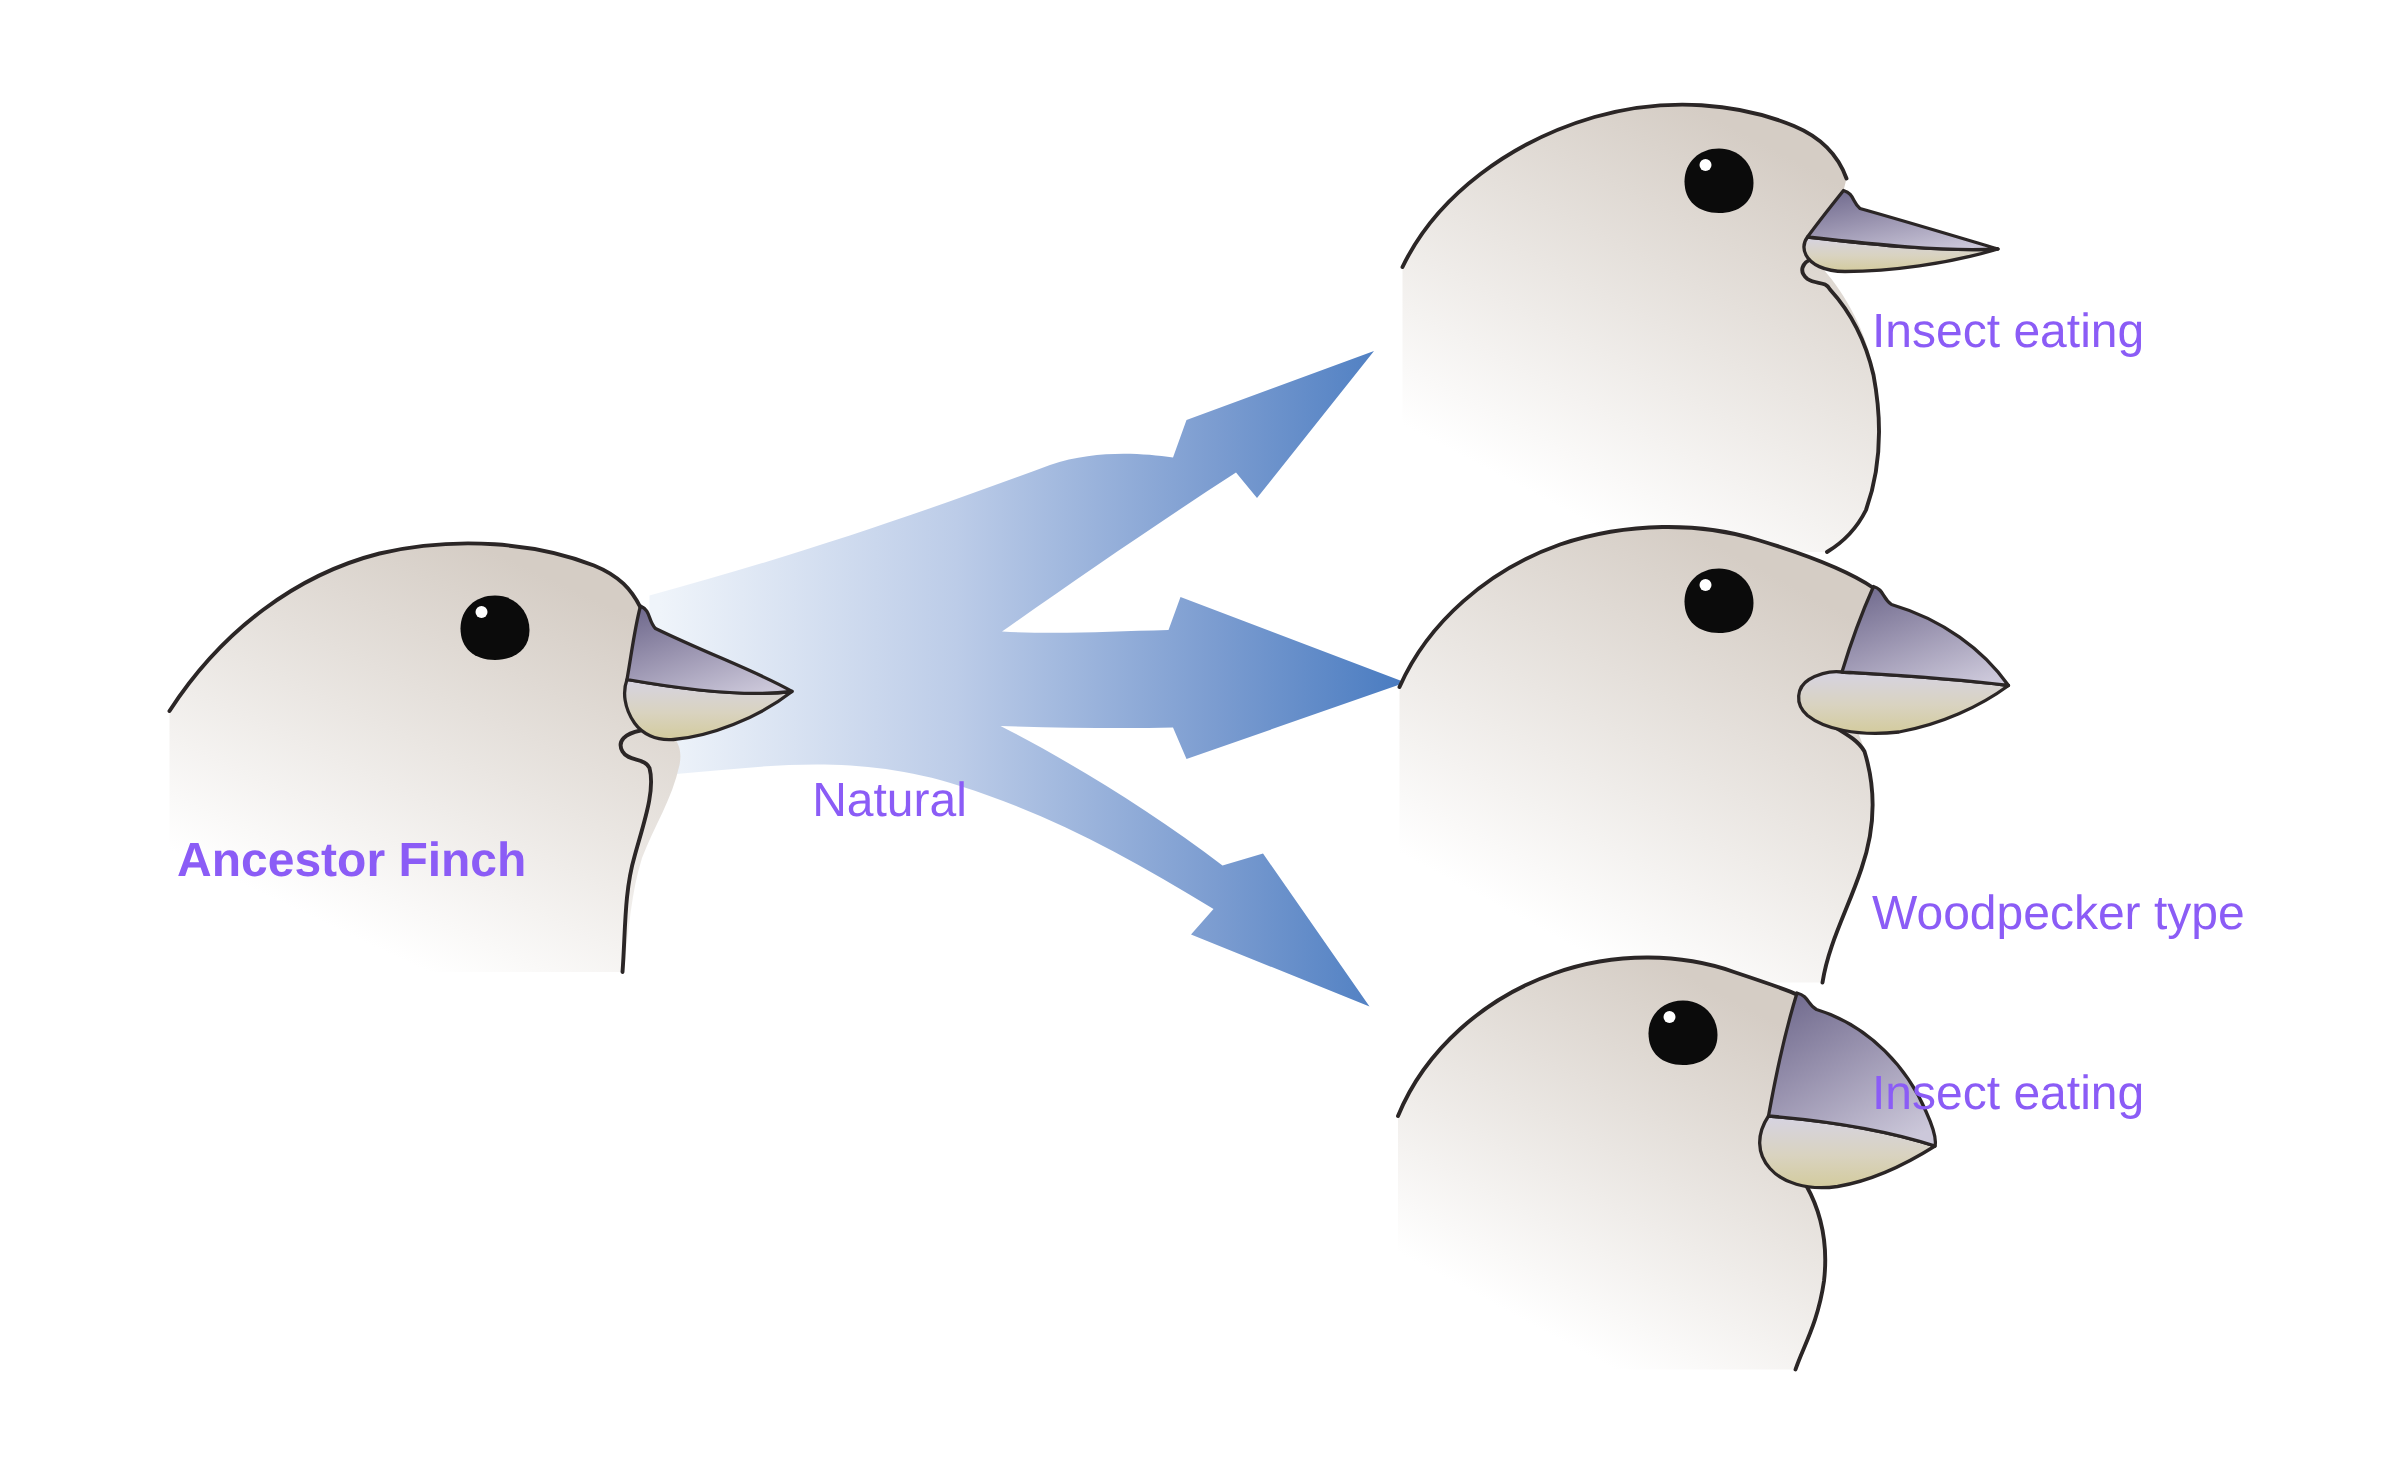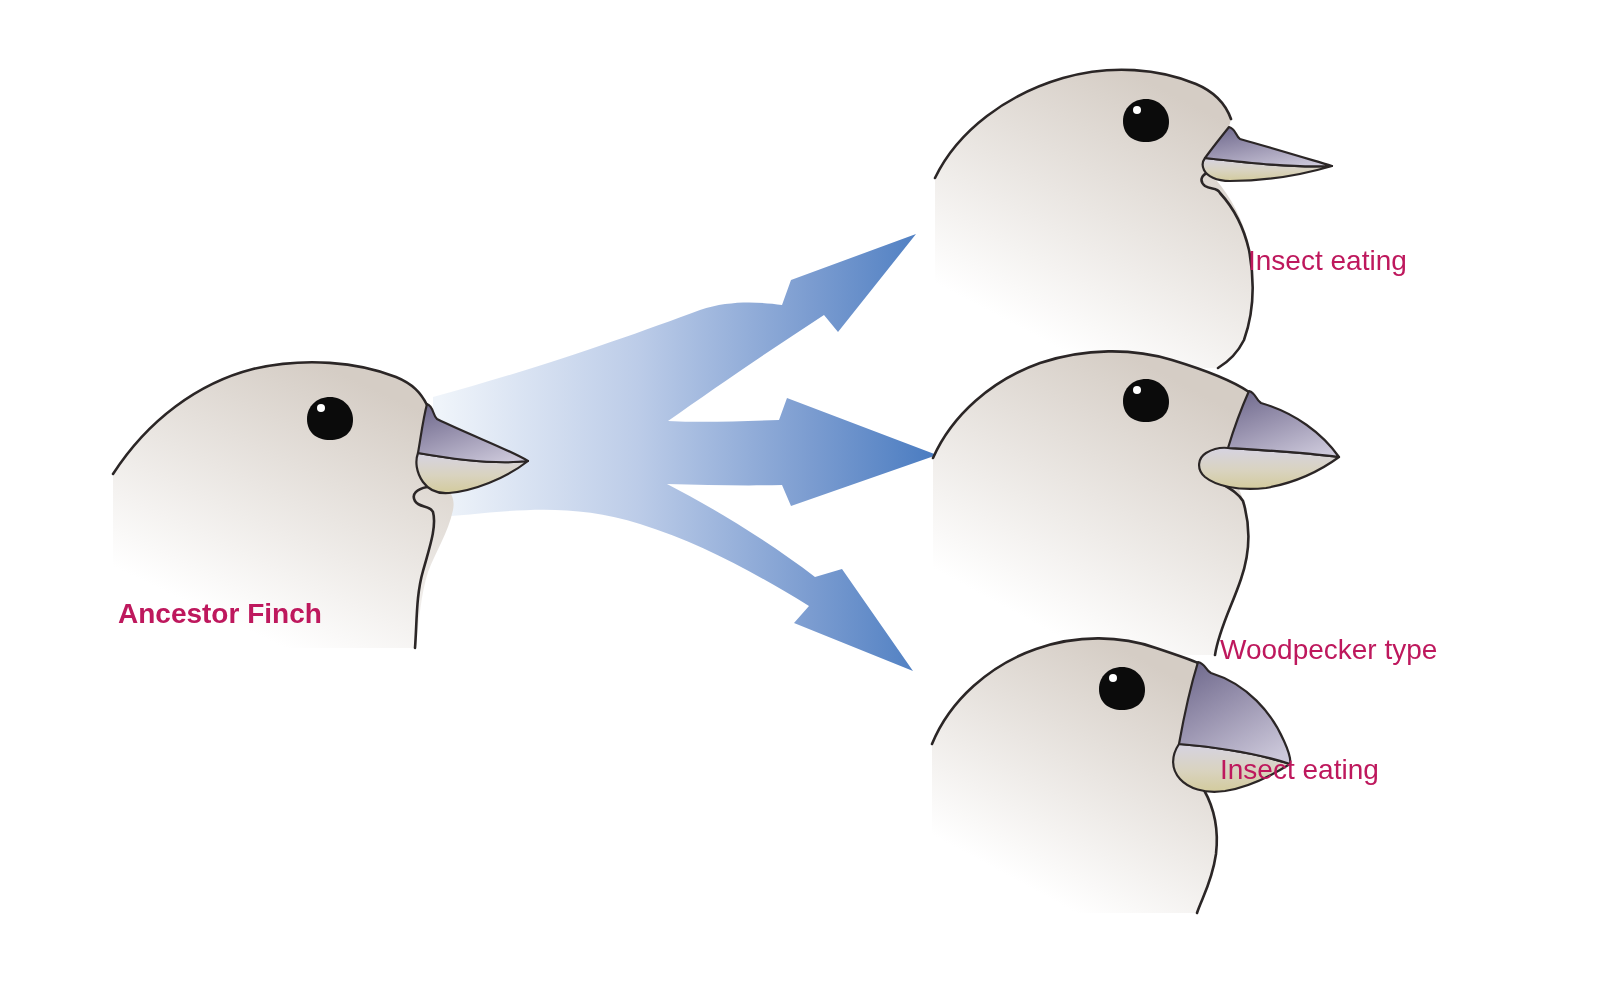--- a/index.html
+++ b/index.html
@@ -6,25 +6,24 @@
   .stage{
     position:relative;
     width:1600px;height:983px;
     background:#ffffff;
     overflow:hidden;
     font-family:"Liberation Sans","DejaVu Sans",sans-serif;
   }
   .stage svg{position:absolute;left:0;top:0;}
   .lbl{
     position:absolute;
-    color:#be185d;
-    font-size:28px;
+    color:#8b5cf6;
+    font-size:32px;
     line-height:1.12;
     white-space:pre;
-    margin-top:42px;
   }
   .lbl-center{text-align:center;line-height:43px;}
   .lbl-two{line-height:40px;}
 </style>
 </head>
 <body>
 
 <div class="stage">
 
   <svg width="1600" height="983" viewBox="0 0 1600 983">
@@ -109,23 +108,24 @@
       <path d="M 1204,790 C 1213,806 1219,828 1216,854 C 1212,882 1202,898 1197,913" fill="none" stroke="#2b2626" stroke-width="2.6" stroke-linecap="round"></path>
       <path d="M 1179,744 C 1215,747 1253,752 1290,764 C 1271,776 1249,787 1225,791 C 1204,794 1188,788 1180,779 C 1171,769 1171,756 1179,744 Z" fill="url(#beakBotGrad)" stroke="#2b2626" stroke-width="2.2" stroke-linejoin="round"></path>
       <path d="M 1198,662 C 1206,664 1205,670 1211,673 C 1247,684 1272,713 1284,741 C 1289,752 1291,760 1290,764 C 1253,752 1215,747 1179,744 C 1184,716 1190,688 1198,662 Z" fill="url(#beakTopGrad)" stroke="#2b2626" stroke-width="2.2" stroke-linejoin="round"></path>
       <use href="#eye-shape" transform="translate(1122,688)"></use>
     </g>
   </svg>
 
   <div class="lbl" style="left:118px;top:556px;font-weight:bold;">Ancestor Finch</div>
 
   <div class="lbl lbl-center" style="left:493px;top:426px;width:200px;">
+    <div>Natural</div>
   </div>
 
   <div class="lbl" style="left:1248px;top:203px;">Insect eating</div>
 
-  <div class="lbl lbl-two" style="left:1220px;top:508px;">
+  <div class="lbl lbl-two" style="left:1248px;top:508px;">
     <div>Woodpecker type</div>
     <div>Insect eating</div>
   </div>
 
 
 </div>
 
 </body></html>

